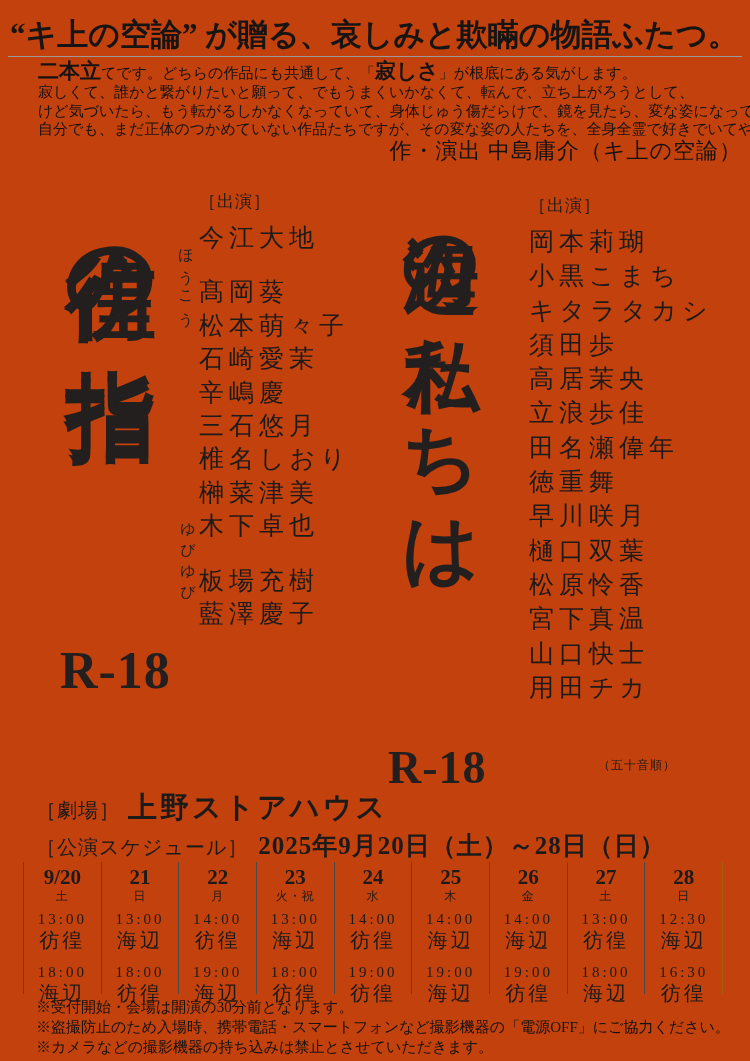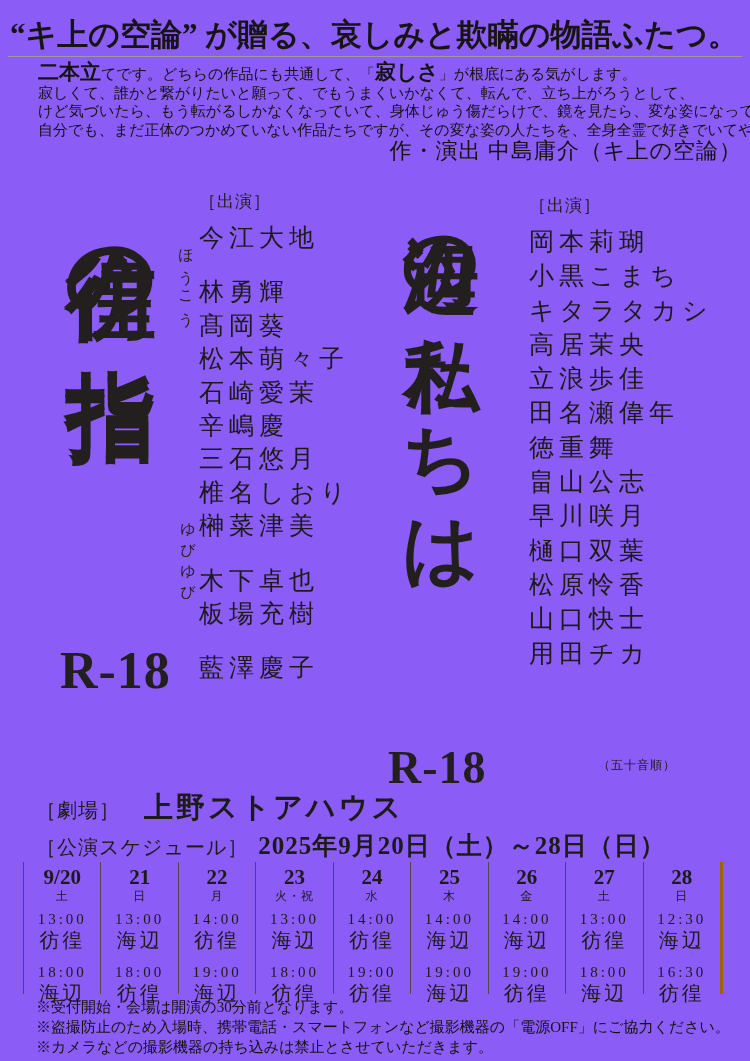--- a/index.html
+++ b/index.html
@@ -6,39 +6,39 @@
   html,body { background:#ffffff; }
   body {
     font-family: "Liberation Serif", "DejaVu Serif", serif;
     color:#1d1a1a;
     width:750px;
   }
   #poster {
     position:relative;
     width:750px;
     height:1061px;
-    background:#8b5cf6;
+    background:#c2410c;
     overflow:hidden;
   }
   
   #headline {
     position:absolute; left:10px; top:14px; width:732px;
     font-size:31px; font-weight:bold; letter-spacing:0px;
     white-space:nowrap; color:#171414;
   }
   #headline-rule {
     position:absolute; left:8px; top:56px; width:734px; height:1px;
     background:#9a9a9a;
   }
   #intro {
     position:absolute; left:38px; top:62px; width:706px;
     font-size:15px; line-height:18.5px; color:#151212;
     white-space:nowrap;
   }
-  #intro .em { font-size:21px; line-height:1; font-weight:600; }
+  #intro .em { font-size:21px; line-height:1; font-weight:600;font-family:Liberation Mono, monospace; }
   #credit {
     position:absolute; right:8px; top:136px;
     font-size:22px; letter-spacing:1px; color:#151212;
   }
   
   .vtext { writing-mode:vertical-rl; text-orientation:upright; }
   #title-left {
     position:absolute; left:52px; top:176px; height:500px;
     font-size:90px; font-weight:bold; letter-spacing:6px;
     line-height:118px; color:#231f1f;
@@ -76,33 +76,33 @@
   #cast-left-list .cast-item:nth-child(2),
   #cast-left-list .cast-item:nth-child(10),
   #cast-left-list .cast-item:nth-child(12) { margin-top:21px; }
   #order-note {
     position:absolute; left:598px; top:757px;
     font-size:12px; letter-spacing:1px; color:#1d1a1a;
   }
   
   #venue { position:absolute; left:36px; top:788px; white-space:nowrap; }
   #venue .bracket-label { font-size:20px; letter-spacing:1px; }
-  #venue .venue-name { font-size:29px; font-weight:bold; letter-spacing:3px; margin-left:24px; }
+  #venue .venue-name { font-size:29px; font-weight:bold; letter-spacing:3px; margin-left:8px; }
   #schedule-head { position:absolute; left:36px; top:829px; white-space:nowrap; }
   #schedule-head .bracket-label { font-size:20px; letter-spacing:1px; }
   #schedule-head .schedule-dates { font-size:25px; font-weight:bold; letter-spacing:1px; margin-left:10px; }
   #schedule-table {
     position:absolute; left:23px; top:862px; width:700px; height:132px;
     display:flex;
   }
   .sch-col {
     flex:1 1 0; border-left:1px solid #4a4a4a;
     text-align:center; padding-top:3px;
   }
-  .sch-col:last-child { border-right:3px solid #a16207; }
+  .sch-col:last-child { border-right:1px solid #a16207; }
   .sch-date { font-size:21px; font-weight:600; letter-spacing:0; line-height:24px; }
   .sch-day  { font-size:12px; letter-spacing:1px; line-height:14px; }
   .sch-show { margin-top:8px; }
   .sch-show2 { margin-top:12px; }
   .sch-time { font-size:15px; letter-spacing:3px; line-height:17px; }
   .sch-play { font-size:20px; letter-spacing:3px; line-height:24px; }
   
   #notes {
     position:absolute; left:36px; top:997px; width:700px;
     font-size:15px; color:#151212;
@@ -129,21 +129,20 @@
   <div id="title-left" class="vtext">彷徨の指指</div>
   <div id="furigana-hokou" class="vtext">ほうこう</div>
   <div id="furigana-yubiyubi" class="vtext">ゆびゆび</div>
   <div id="rating-left">R-18</div>
 
   <div id="cast-left" class="cast-block">
     <div class="cast-label">［出演］</div>
     <div id="cast-left-list">
   <div class="cast-item">今江大地</div>
 
-  <div class="cast-item">林勇輝</div>
 
   <div class="cast-item">髙岡葵</div>
 
   <div class="cast-item">松本萌々子</div>
 
   <div class="cast-item">石崎愛茉</div>
 
   <div class="cast-item">辛嶋慶</div>
 
   <div class="cast-item">三石悠月</div>
@@ -165,37 +164,38 @@
 
   <div id="cast-right" class="cast-block">
     <div class="cast-label">［出演］</div>
     <div id="cast-right-list">
   <div class="cast-item">岡本莉瑚</div>
 
   <div class="cast-item">小黒こまち</div>
 
   <div class="cast-item">キタラタカシ</div>
 
+  <div class="cast-item">須田歩</div>
 
   <div class="cast-item">高居茉央</div>
 
   <div class="cast-item">立浪歩佳</div>
 
   <div class="cast-item">田名瀬偉年</div>
 
   <div class="cast-item">徳重舞</div>
 
-  <div class="cast-item">畠山公志</div>
 
   <div class="cast-item">早川咲月</div>
 
   <div class="cast-item">樋口双葉</div>
 
   <div class="cast-item">松原怜香</div>
 
+  <div class="cast-item">宮下真温</div>
 
   <div class="cast-item">山口快士</div>
 
 
   <div class="cast-item">用田チカ</div>
 </div>
   </div>
   <div id="order-note">（五十音順）</div>
 
   <div id="venue">

